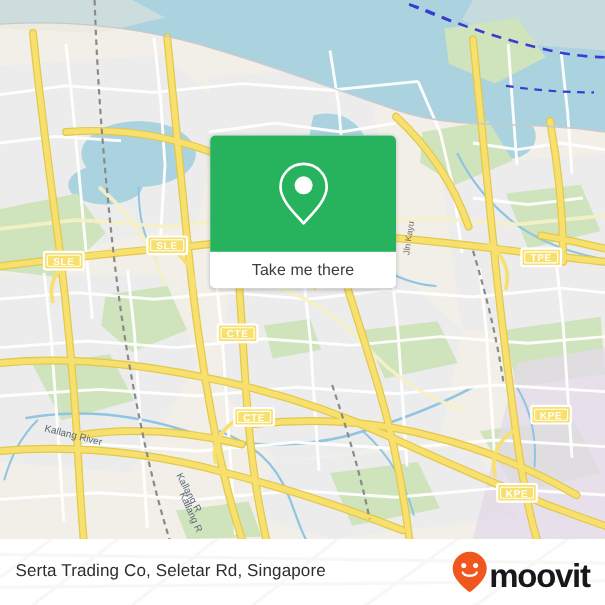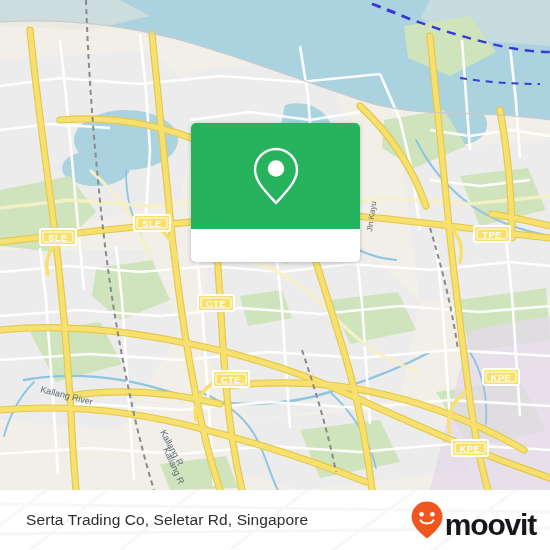--- a/index.html
+++ b/index.html
@@ -118,21 +118,20 @@
     opacity: 0.16;
     pointer-events: none;
   }
   #footer-title {
     position: relative;
     z-index: 2;
     font-size: 15.5px;
     color: #2e2e2e;
     letter-spacing: .1px;
     white-space: nowrap;
-    margin-left: 12px;
   }
   #brand-logo {
     position: relative;
     z-index: 2;
     display: flex;
     align-items: flex-end;
     gap: 1px;
   }
   #brand-wordmark {
     font-size: 30px;
@@ -360,20 +359,23 @@
 
     <div id="place-card">
       <div id="card-top">
         <span id="pin-icon">
           <svg width="48" height="60" viewBox="0 0 48 60" xmlns="http://www.w3.org/2000/svg">
             <path d="M24 3 C12.4 3 3 12.4 3 24 C3 36 16 48 24 57 C32 48 45 36 45 24 C45 12.4 35.6 3 24 3 Z" fill="none" stroke="#ffffff" stroke-width="2.4" stroke-linejoin="round"></path>
             <circle cx="24" cy="22.5" r="8.2" fill="#ffffff"></circle>
           </svg>
         </span>
       </div>
+      <div id="card-bottom">
+        <span id="card-cta-label">Take me there</span>
+      </div>
     </div>
 
   </div>
 
   <div id="footer">
 
     <svg id="footer-watermark" viewBox="0 0 550 60" xmlns="http://www.w3.org/2000/svg">
       <rect x="0" y="0" width="550" height="60" fill="#ffffff"></rect>
       <g stroke="#d8d4cc" fill="none" stroke-width="3">
         <path d="M-20,50 L60,-10"></path>

